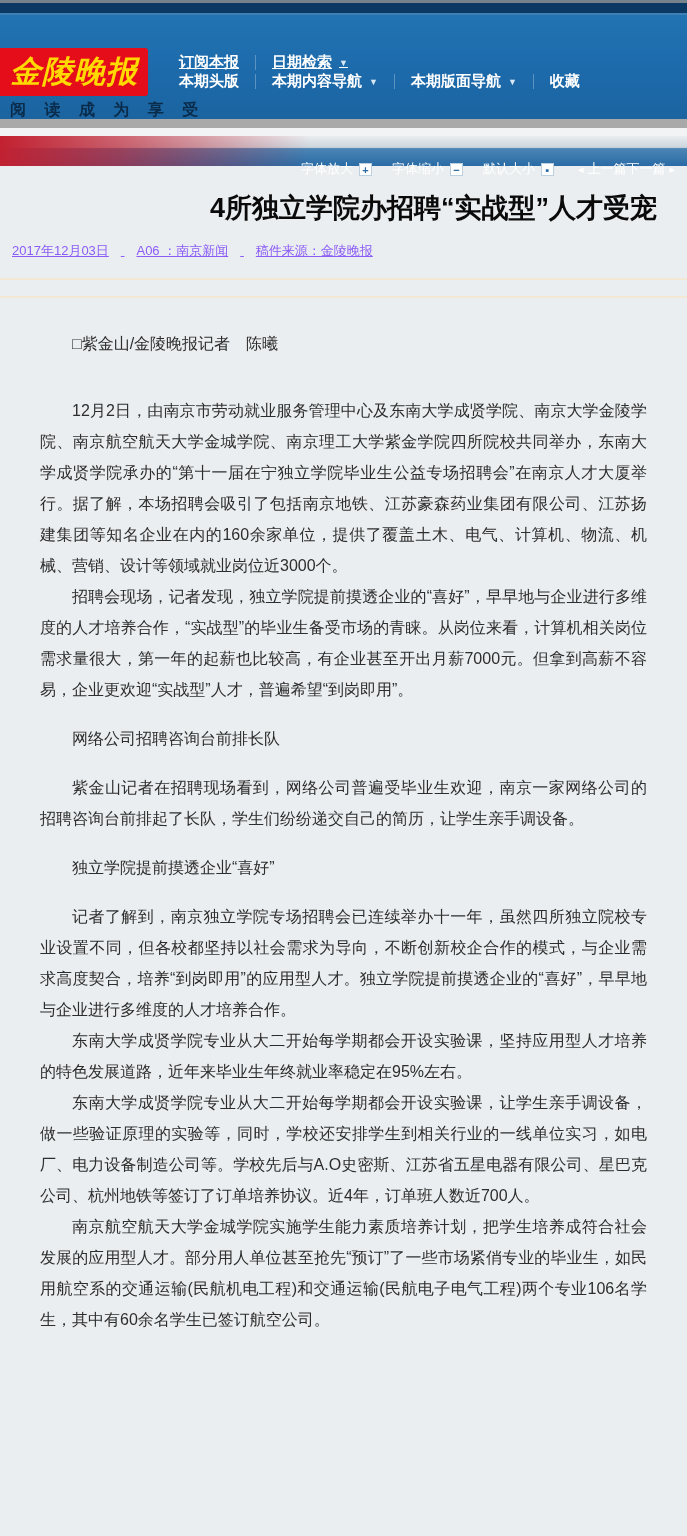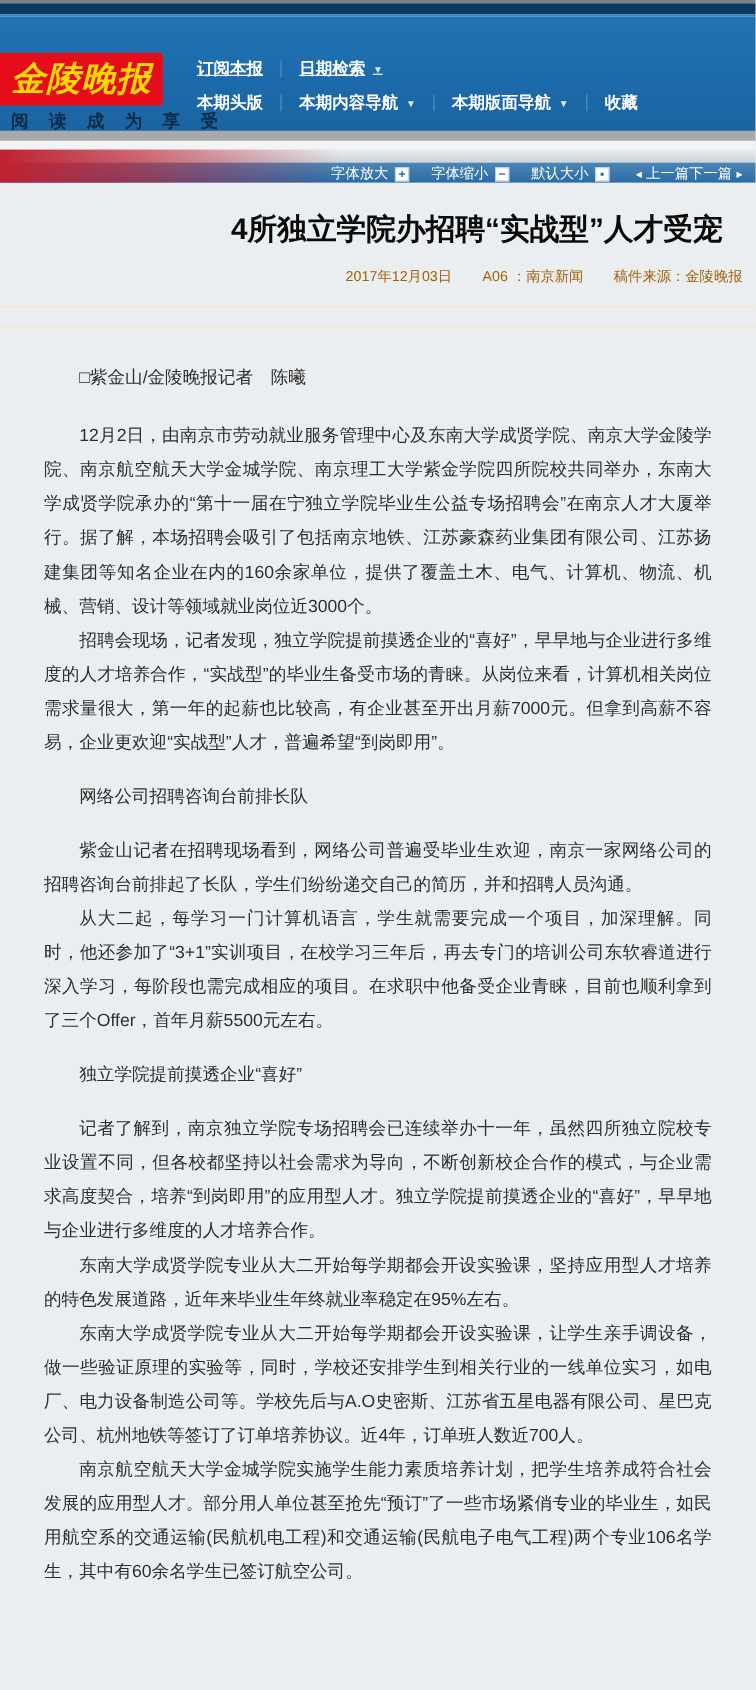--- a/index.html
+++ b/index.html
@@ -31,21 +31,21 @@
     color:#ffd900; font-size:31px; font-weight:bold;
     font-style:italic; letter-spacing:1px; white-space:nowrap;
   }
   .logo-slogan {
     margin-top:4px; padding-left:10px;
     color:#0a2c4a; font-size:16px; font-weight:bold;
     letter-spacing:7px; white-space:nowrap;
   }
   .nav-col { padding-top:38px; flex:1; }
   .nav-row { display:flex; align-items:center; white-space:nowrap; }
-  .nav-row + .nav-row { margin-top:12px; }
+  .nav-row + .nav-row { }
   .navlink {
     color:#ffffff; font-size:15px; font-weight:bold;
     text-decoration:none; cursor:pointer;
     display:inline-flex; align-items:center;
   }
   .navlink.u { text-decoration:underline; }
   .caret { font-size:9px; margin-left:7px; color:#d8e8f4; }
   .navsep {
     display:inline-block; width:1px; height:15px;
     background:#5d93bf; margin:0 16px;
@@ -53,51 +53,51 @@
   
   .graybar { height:9px; background:#a9a9a9; }
   .lightband { height:8px; background:#f1f3f5; }
   .toolbar {
     position:relative; height:30px;
     background:
       linear-gradient(100deg, #c22030 0%, rgba(194,32,48,.65) 18%, rgba(194,32,48,0) 45%),
       linear-gradient(to bottom, #e9edf0 0%, #ccd5dc 38%, #4b85b4 42%, #2a6ba6 100%);
   }
   .toolbar-links {
-    position:absolute; right:8px; top:7px; height:100%;
+    position:absolute; right:8px; top:18px; height:100%;
     display:flex; align-items:center;
   }
   .tool-link {
     color:#ffffff; font-size:13px; text-decoration:none; cursor:pointer;
     display:inline-flex; align-items:center; margin-left:20px;
   }
   .icon-sq {
     display:inline-block; width:13px; height:13px; margin-left:6px;
     background:#ffffff; color:#2a6ba6;
     font-size:11px; line-height:12px; text-align:center; font-weight:bold;
     border:1px solid #bcd0e0;
   }
   .arrow { font-size:11px; color:#ffffff; margin:0 4px; }
   
   .article { padding-bottom:30px; }
   .title {
     text-align:right; font-size:27px; font-weight:bold; color:#0a0a0a;
     margin:24px 30px 16px;
   }
-  .meta { text-align:right; color:#a16207; font-size:13px; }
+  .meta { text-align:left; color:#8b5cf6; font-size:13px;text-decoration:underline; }
   .meta span { margin:0 12px; }
   .divider { height:2px; background:#f2e8d5; }
   .divider-gap { height:16px; }
   .dividers { margin-top:18px; }
   .body-text {
     padding:16px 40px 0;
     font-size:16px; color:#2d2d2d; line-height:31px;
     text-align:justify;
   }
-  .byline { text-indent:2em; margin:14px 0 22px; }
+  .byline { text-indent:2em; margin:14px 0 36px; }
   .para { margin:0; text-indent:2em; }
   .subhead { margin:18px 0; text-indent:2em; color:#2d2d2d; }
 </style>
 </head>
 <body>
 
 <div class="hairline-top"></div>
 <div class="navybar"></div>
 <div class="navy-sep"></div>
 
@@ -160,21 +160,20 @@
   <div class="dividers">
     <div class="divider"></div>
     <div class="divider-gap"></div>
     <div class="divider"></div>
   </div>
   <div class="body-text">
     <p class="byline">□紫金山/金陵晚报记者　陈曦</p>
   <p class="para">12月2日，由南京市劳动就业服务管理中心及东南大学成贤学院、南京大学金陵学院、南京航空航天大学金城学院、南京理工大学紫金学院四所院校共同举办，东南大学成贤学院承办的“第十一届在宁独立学院毕业生公益专场招聘会”在南京人才大厦举行。据了解，本场招聘会吸引了包括南京地铁、江苏豪森药业集团有限公司、江苏扬建集团等知名企业在内的160余家单位，提供了覆盖土木、电气、计算机、物流、机械、营销、设计等领域就业岗位近3000个。</p>
       <p class="para">招聘会现场，记者发现，独立学院提前摸透企业的“喜好”，早早地与企业进行多维度的人才培养合作，“实战型”的毕业生备受市场的青睐。从岗位来看，计算机相关岗位需求量很大，第一年的起薪也比较高，有企业甚至开出月薪7000元。但拿到高薪不容易，企业更欢迎“实战型”人才，普遍希望“到岗即用”。</p>
       <p class="subhead">网络公司招聘咨询台前排长队</p>
-      <p class="para">紫金山记者在招聘现场看到，网络公司普遍受毕业生欢迎，南京一家网络公司的招聘咨询台前排起了长队，学生们纷纷递交自己的简历，并和招聘人员沟通。</p>
-      <p class="para">从大二起，每学习一门计算机语言，学生就需要完成一个项目，加深理解。同时，他还参加了“3+1”实训项目，在校学习三年后，再去专门的培训公司东软睿道进行深入学习，每阶段也需完成相应的项目。在求职中他备受企业青睐，目前也顺利拿到了三个Offer，首年月薪5500元左右。</p>
+      <p class="para">紫金山记者在招聘现场看到，网络公司普遍受毕业生欢迎，南京一家网络公司的招聘咨询台前排起了长队，学生们纷纷递交自己的简历，让学生亲手调设备。</p>
       <p class="subhead">独立学院提前摸透企业“喜好”</p>
       <p class="para">记者了解到，南京独立学院专场招聘会已连续举办十一年，虽然四所独立院校专业设置不同，但各校都坚持以社会需求为导向，不断创新校企合作的模式，与企业需求高度契合，培养“到岗即用”的应用型人才。独立学院提前摸透企业的“喜好”，早早地与企业进行多维度的人才培养合作。</p>
       <p class="para">东南大学成贤学院专业从大二开始每学期都会开设实验课，坚持应用型人才培养的特色发展道路，近年来毕业生年终就业率稳定在95%左右。</p>
       <p class="para">东南大学成贤学院专业从大二开始每学期都会开设实验课，让学生亲手调设备，做一些验证原理的实验等，同时，学校还安排学生到相关行业的一线单位实习，如电厂、电力设备制造公司等。学校先后与A.O史密斯、江苏省五星电器有限公司、星巴克公司、杭州地铁等签订了订单培养协议。近4年，订单班人数近700人。</p>
       <p class="para">南京航空航天大学金城学院实施学生能力素质培养计划，把学生培养成符合社会发展的应用型人才。部分用人单位甚至抢先“预订”了一些市场紧俏专业的毕业生，如民用航空系的交通运输(民航机电工程)和交通运输(民航电子电气工程)两个专业106名学生，其中有60余名学生已签订航空公司。</p>
     </div>
 </div>
 
 </body></html>

